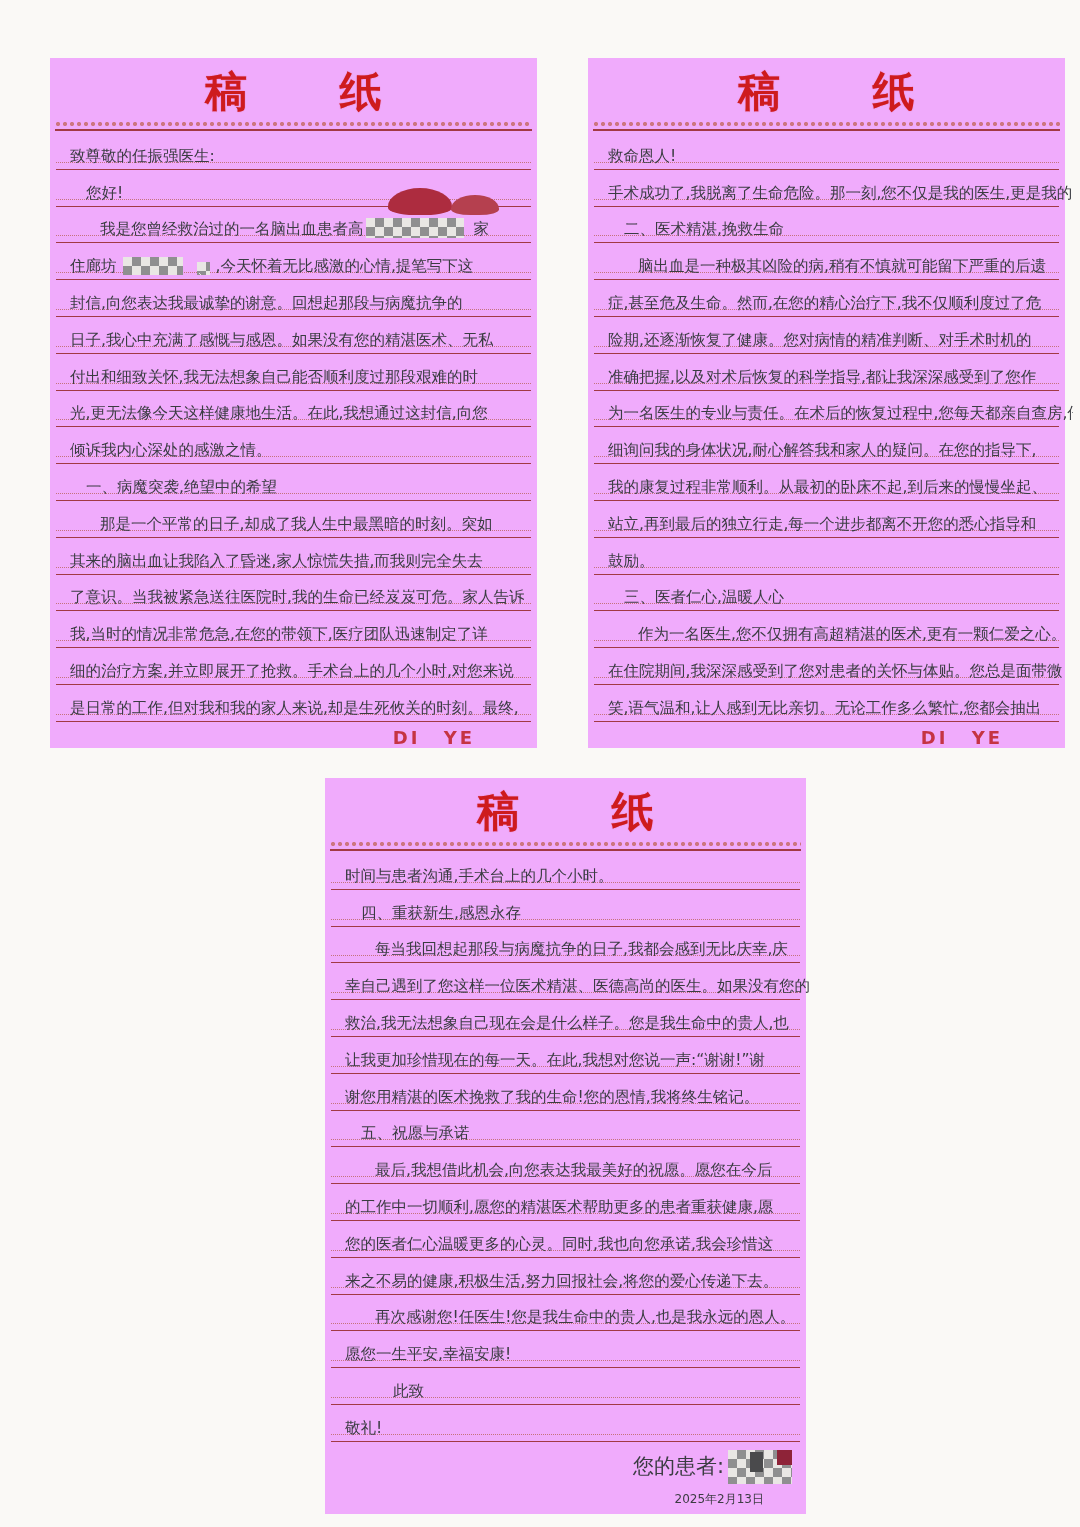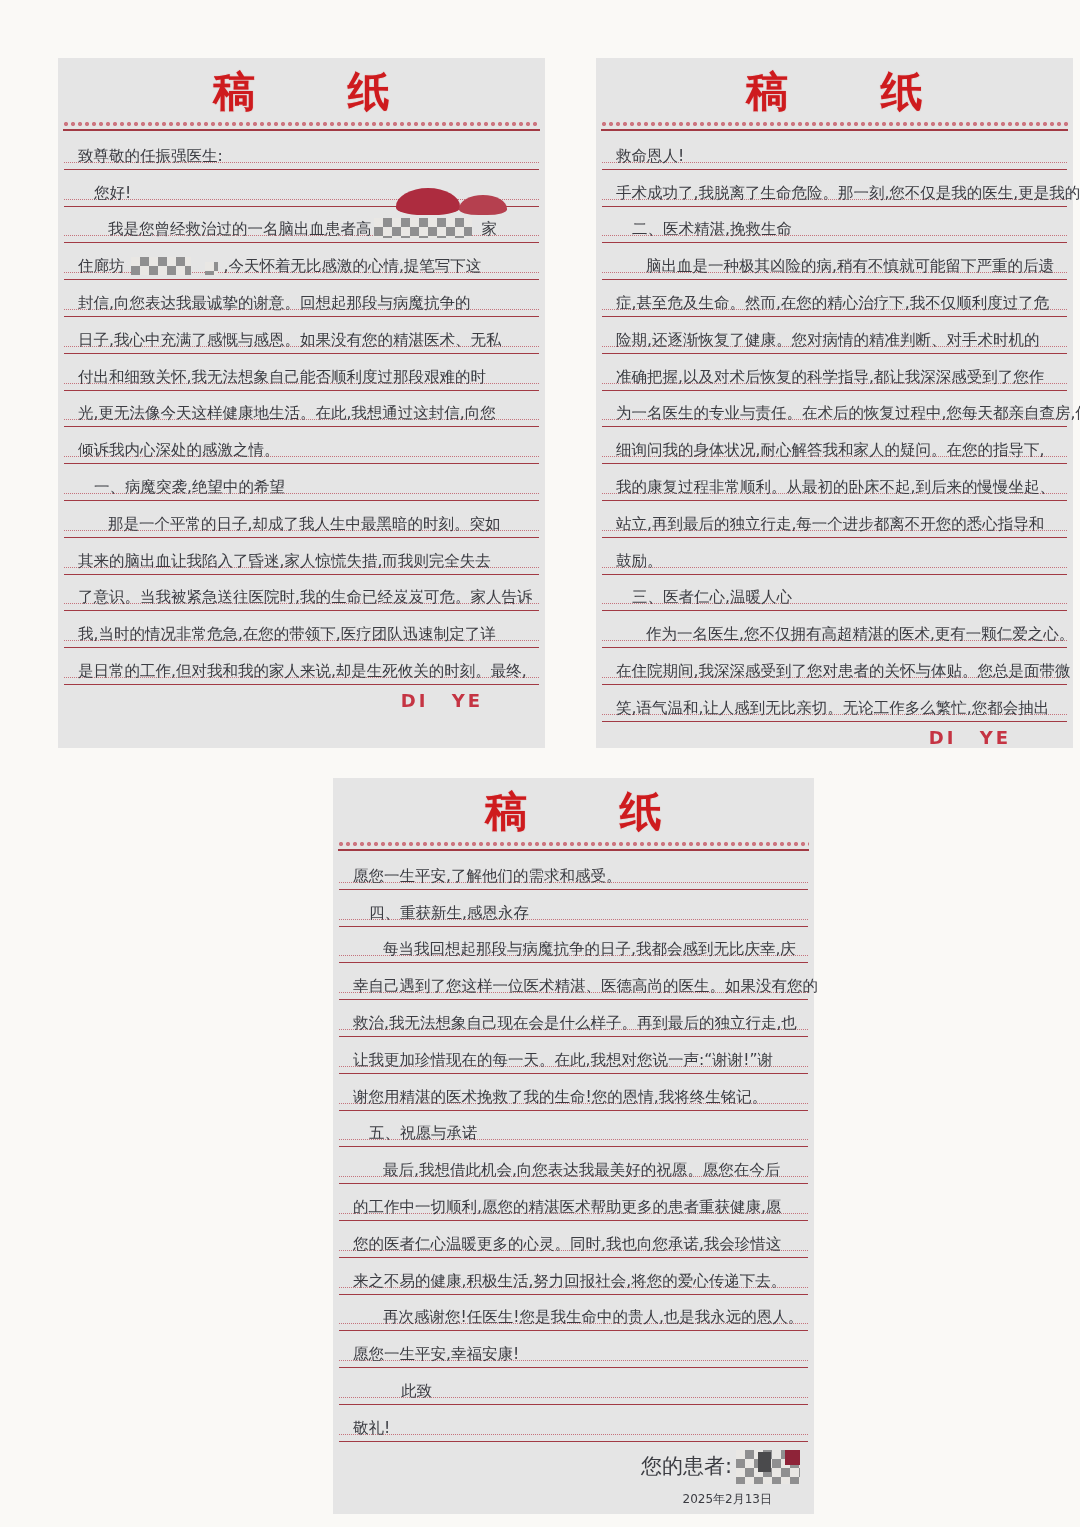--- a/index.html
+++ b/index.html
@@ -4,21 +4,21 @@
 <style>
   html,body { margin:0; padding:0; }
   .canvas {
     position: relative;
     width: 1080px;
     height: 1527px;
     background: #faf9f6;
     overflow: hidden;
     font-family: "DejaVu Sans", sans-serif;
   }
-  .sheet { position: absolute; background: #e5e5e5; margin-left: 8px; }
+  .sheet { position: absolute; background: #f0abfc; }
   #sheet1 { left: 50px;  top: 58px;  width: 487px; height: 690px; }
   #sheet2 { left: 588px; top: 58px;  width: 477px; height: 690px; }
   #sheet3 { left: 325px; top: 778px; width: 481px; height: 736px; }
 
   .sheet-title {
     height: 62px;
     line-height: 68px;
     text-align: center;
     color: #ce1b1e;
     font-size: 42px;
@@ -135,20 +135,23 @@
       <div class="row">
           <span class="txt">其来的脑出血让我陷入了昏迷,家人惊慌失措,而我则完全失去</span>
         </div>
       <div class="row">
           <span class="txt">了意识。当我被紧急送往医院时,我的生命已经岌岌可危。家人告诉</span>
         </div>
       <div class="row">
           <span class="txt">我,当时的情况非常危急,在您的带领下,医疗团队迅速制定了详</span>
         </div>
       <div class="row">
+          <span class="txt">细的治疗方案,并立即展开了抢救。手术台上的几个小时,对您来说</span>
+        </div>
+      <div class="row">
           <span class="txt">是日常的工作,但对我和我的家人来说,却是生死攸关的时刻。最终,</span>
         </div>
     </div>
     <div class="diye">DI YE</div>
   </div>
 
   <div class="sheet" id="sheet2">
     <div class="sheet-title">稿纸</div>
     <div class="deco"></div>
     <div class="rows">
@@ -202,33 +205,33 @@
         </div>
     </div>
     <div class="diye">DI YE</div>
   </div>
 
   <div class="sheet" id="sheet3">
     <div class="sheet-title">稿纸</div>
     <div class="deco"></div>
     <div class="rows">
       <div class="row">
-          <span class="txt">愿您一生平安,了解他们的需求和感受。</span>
+          <span class="txt">时间与患者沟通,手术台上的几个小时。</span>
         </div>
       <div class="row ind1">
           <span class="txt">四、重获新生,感恩永存</span>
         </div>
       <div class="row ind2">
           <span class="txt">每当我回想起那段与病魔抗争的日子,我都会感到无比庆幸,庆</span>
         </div>
       <div class="row">
           <span class="txt">幸自己遇到了您这样一位医术精湛、医德高尚的医生。如果没有您的</span>
         </div>
       <div class="row">
-          <span class="txt">救治,我无法想象自己现在会是什么样子。再到最后的独立行走,也</span>
+          <span class="txt">救治,我无法想象自己现在会是什么样子。您是我生命中的贵人,也</span>
         </div>
       <div class="row">
           <span class="txt">让我更加珍惜现在的每一天。在此,我想对您说一声:“谢谢!”谢</span>
         </div>
       <div class="row">
           <span class="txt">谢您用精湛的医术挽救了我的生命!您的恩情,我将终生铭记。</span>
         </div>
       <div class="row ind1">
           <span class="txt">五、祝愿与承诺</span>
         </div>

